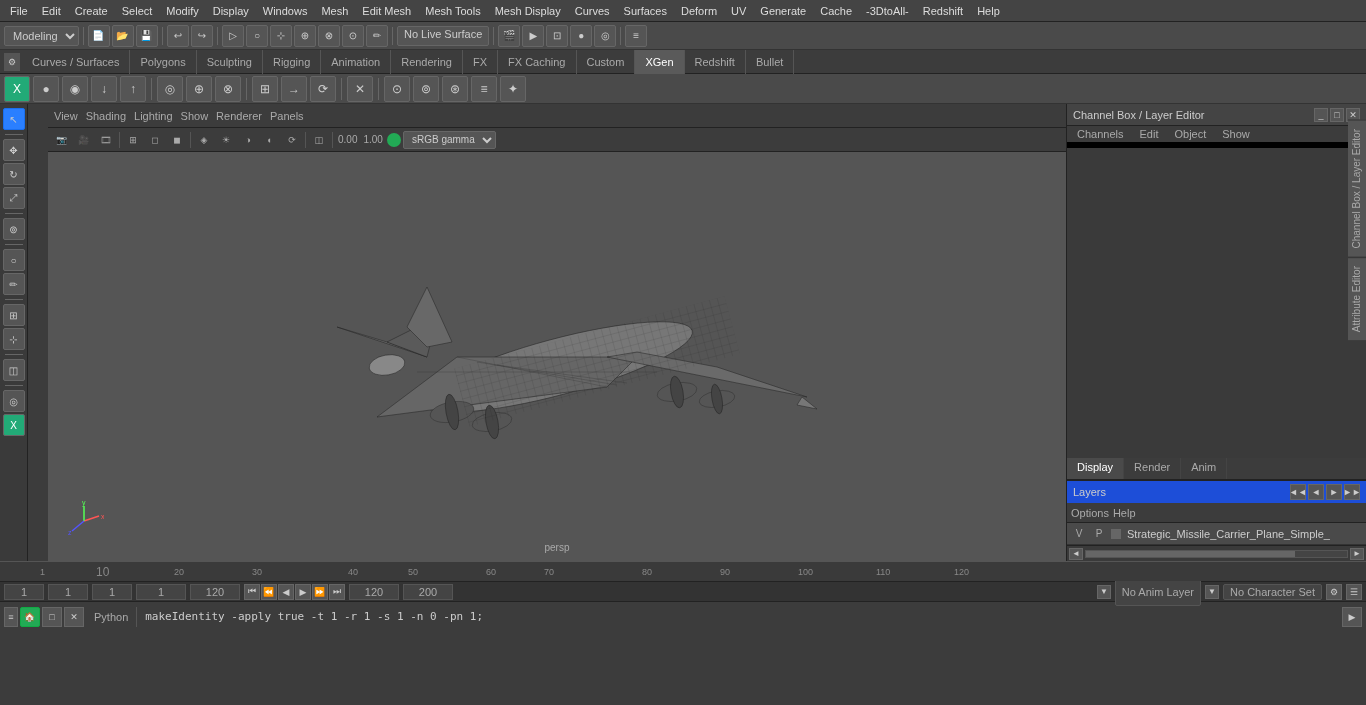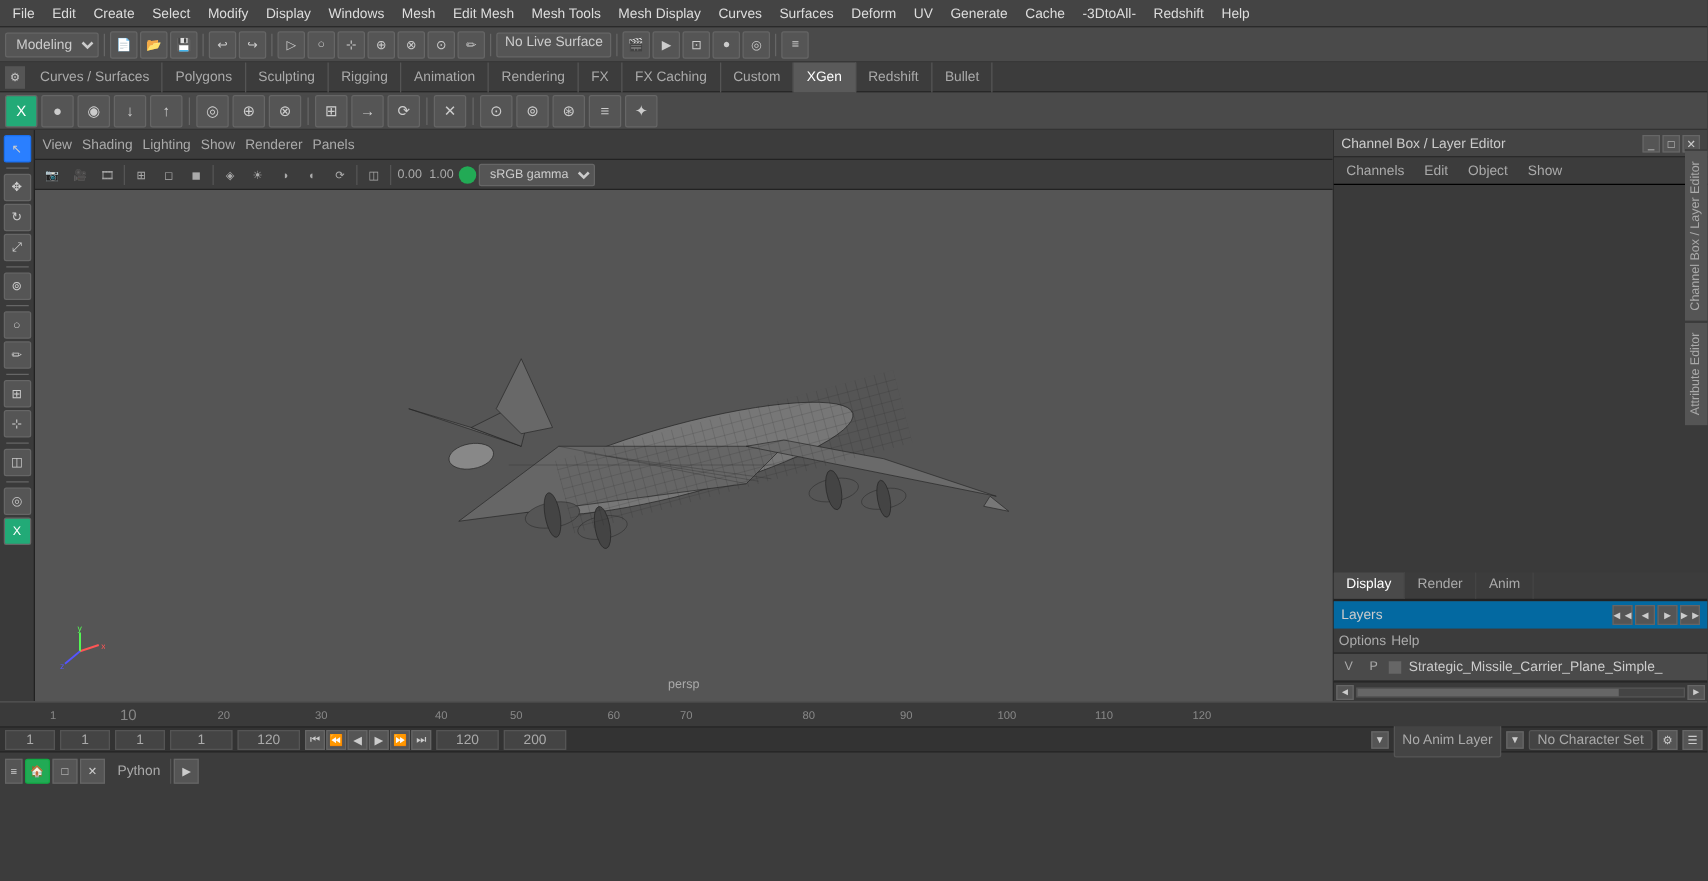--- a/index.html
+++ b/index.html
@@ -174,20 +174,21 @@
       margin: 2px 0;
     }
 
     
     .viewport {
       flex: 1;
       background: #4a4a4a;
       position: relative;
       display: flex;
       flex-direction: column;
+      margin-left: 20px;
     }
     .viewport-header {
       height: 24px;
       background: #3c3c3c;
       border-bottom: 1px solid #222;
       display: flex;
       align-items: center;
       padding: 0 6px;
       gap: 8px;
     }
@@ -314,40 +315,40 @@
       cursor: pointer;
       border-right: 1px solid #444;
     }
     .rtab.active {
       background: #4a4a4a;
       color: #fff;
     }
     .channels-toolbar {
       height: 22px;
       background: #3c3c3c;
-      border-bottom: 1px solid #000000;
+      border-bottom: 6px solid #000000;
       display: flex;
       align-items: center;
       padding: 0 4px;
       gap: 4px;
     }
     .ctab {
       font-size: 11px;
       color: #aaa;
       cursor: pointer;
       padding: 2px 6px;
     }
 
     
     .layers-section {
       border-top: 1px solid #222;
     }
     .layers-header {
       height: 22px;
-      background: #0369a1;
+      background: #1d4ed8;
       display: flex;
       align-items: center;
       padding: 0 6px;
       gap: 4px;
     }
     .layers-title {
       font-size: 11px;
       color: #ccc;
       flex: 1;
     }
@@ -857,14 +858,15 @@
     <div style="width:16px;height:16px;background:#555;border:1px solid #666;display:flex;align-items:center;justify-content:center;font-size:9px;cursor:pointer;">☰</div>
   </div>
 </div>
 
 <div class="bottom-toolbar">
   <div style="width:14px;height:20px;background:#555;border:1px solid #666;display:flex;align-items:center;justify-content:center;font-size:9px;cursor:pointer;">≡</div>
   <div style="width:20px;height:20px;background:#2a5;border:1px solid #1a4;display:flex;align-items:center;justify-content:center;font-size:9px;cursor:pointer;border-radius:2px;">🏠</div>
   <div style="width:20px;height:20px;background:#555;border:1px solid #666;display:flex;align-items:center;justify-content:center;font-size:9px;cursor:pointer;">□</div>
   <div style="width:20px;height:20px;background:#555;border:1px solid #666;display:flex;align-items:center;justify-content:center;font-size:9px;cursor:pointer;">✕</div>
   <div class="python-label">Python</div>
+  <div class="python-cmd">makeIdentity -apply true -t 1 -r 1 -s 1 -n 0 -pn 1;</div>
   <div style="width:20px;height:20px;background:#555;border:1px solid #666;display:flex;align-items:center;justify-content:center;font-size:9px;cursor:pointer;">▶</div>
 </div>
 
 </body></html>

